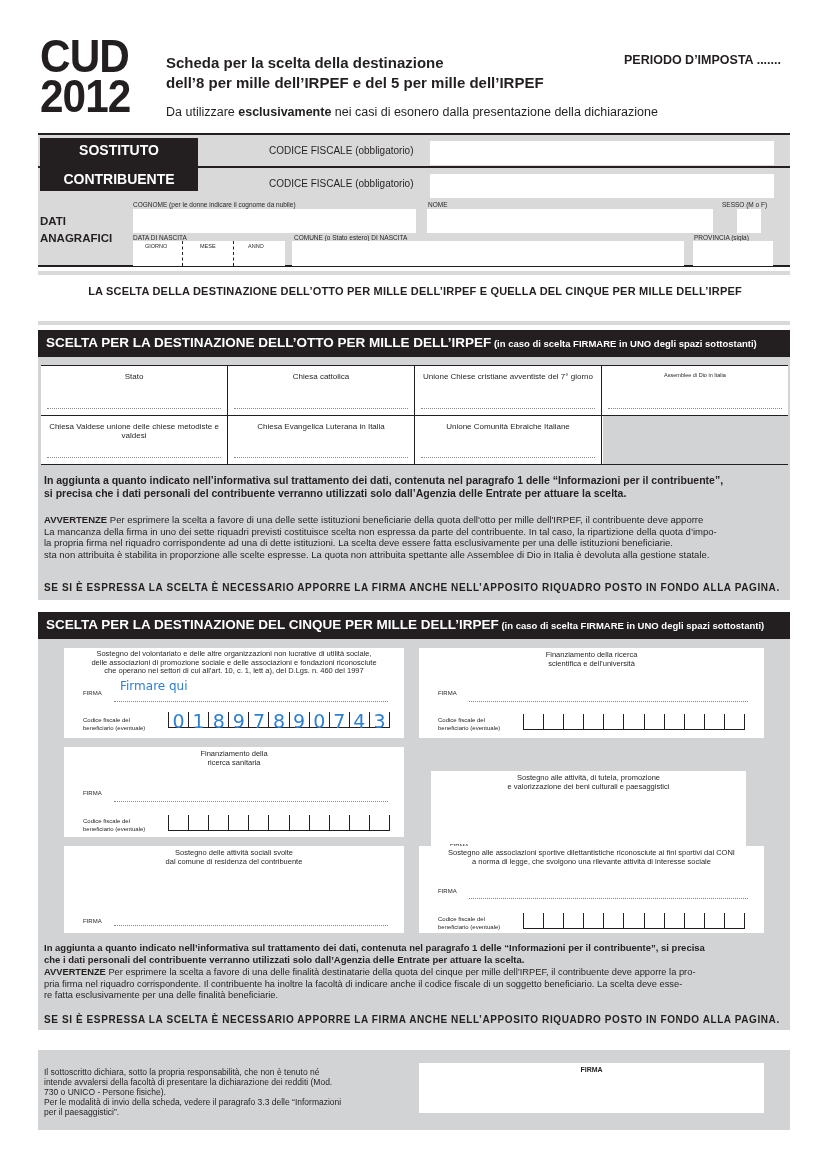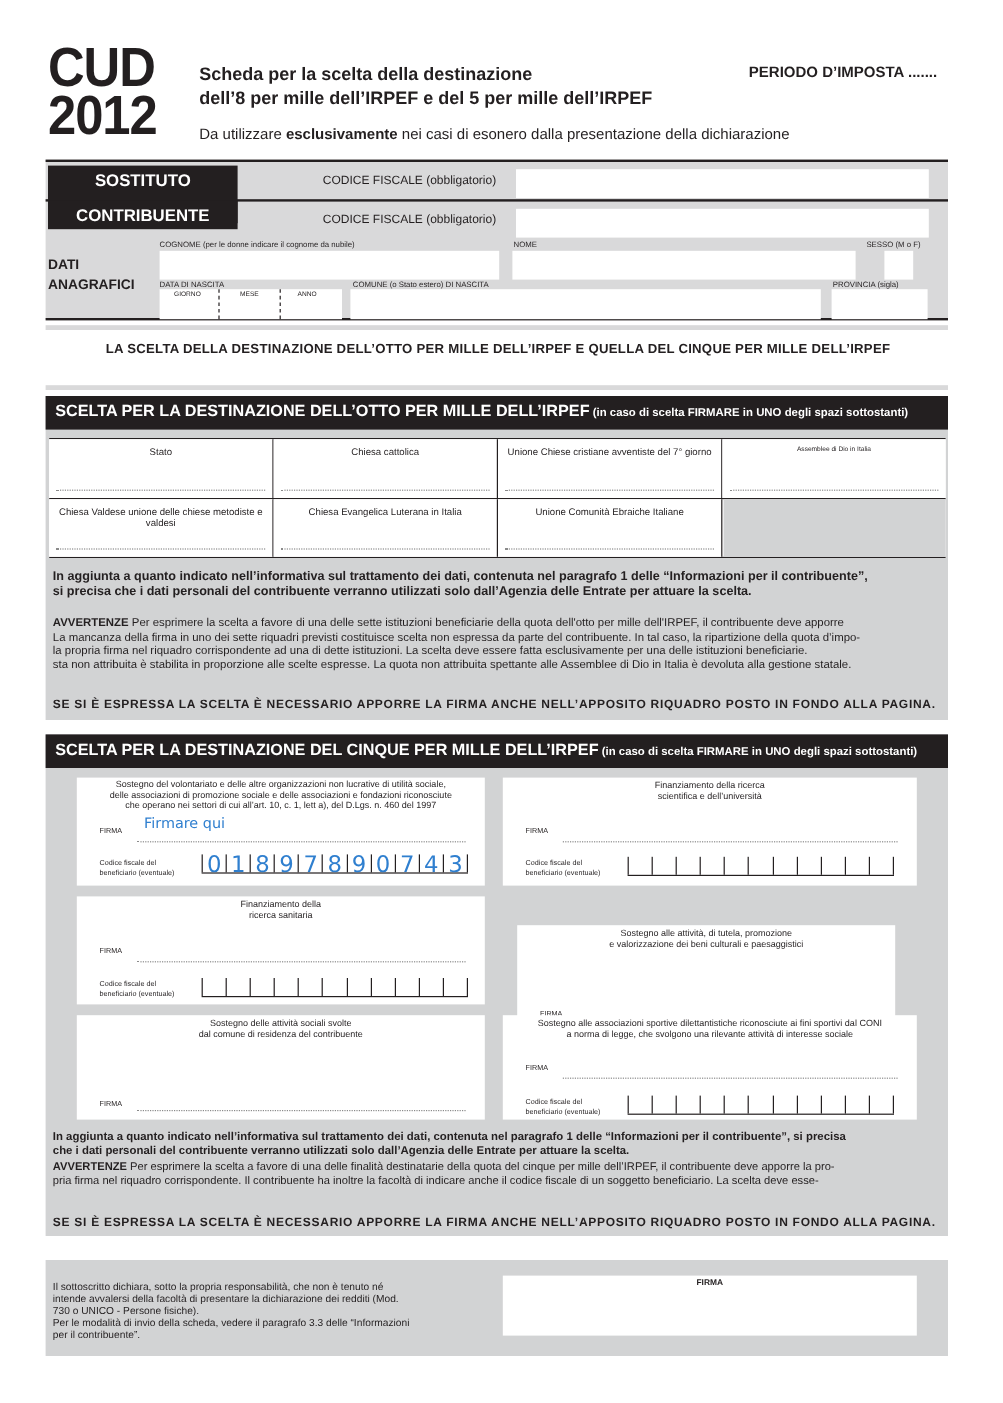--- a/index.html
+++ b/index.html
@@ -297,26 +297,27 @@
   </div>
 </div>
 
 <div class="abs para-bold" style="left:44px; top:942px; width:745px; font-size:9.5px; line-height:11.5px;">
   <div>In aggiunta a quanto indicato nell’informativa sul trattamento dei dati, contenuta nel paragrafo 1 delle “Informazioni per il contribuente”, si precisa</div>
   <div>che i dati personali del contribuente verranno utilizzati solo dall’Agenzia delle Entrate per attuare la scelta.</div>
 </div>
 <div class="abs para" style="left:44px; top:967px; width:745px; font-size:9.3px;">
   <div><b>AVVERTENZE</b><span> Per esprimere la scelta a favore di una delle finalità destinatarie della quota del cinque per mille dell’IRPEF, il contribuente deve apporre la pro-</span></div>
   <div>pria firma nel riquadro corrispondente. Il contribuente ha inoltre la facoltà di indicare anche il codice fiscale di un soggetto beneficiario. La scelta deve esse-</div>
+  <div>re fatta esclusivamente per una delle finalità beneficiarie.</div>
 </div>
 <div class="abs para-caps" style="left:44px; top:1014px;">SE SI È ESPRESSA LA SCELTA È NECESSARIO APPORRE LA FIRMA ANCHE NELL’APPOSITO RIQUADRO POSTO IN FONDO ALLA PAGINA.</div>
 
 <div class="abs bottom-block" style="left:38px; top:1050px; width:752px; height:80px;"></div>
 <div class="abs bottom-text" style="left:44px; top:1067px; width:360px;">
   <div>Il sottoscritto dichiara, sotto la propria responsabilità, che non è tenuto né</div>
   <div>intende avvalersi della facoltà di presentare la dichiarazione dei redditi (Mod.</div>
   <div>730 o UNICO - Persone fisiche).</div>
   <div>Per le modalità di invio della scheda, vedere il paragrafo 3.3 delle “Informazioni</div>
-  <div>per il contribuente”.</div>
+  <div>per il paesaggistici”.</div>
 </div>
 <div class="abs white-field" style="left:419px; top:1063px; width:345px; height:50px;">
   <div style="text-align:center; font-size:7px; font-weight:bold; margin-top:3px;">FIRMA</div>
 </div>
 
 </body></html>

